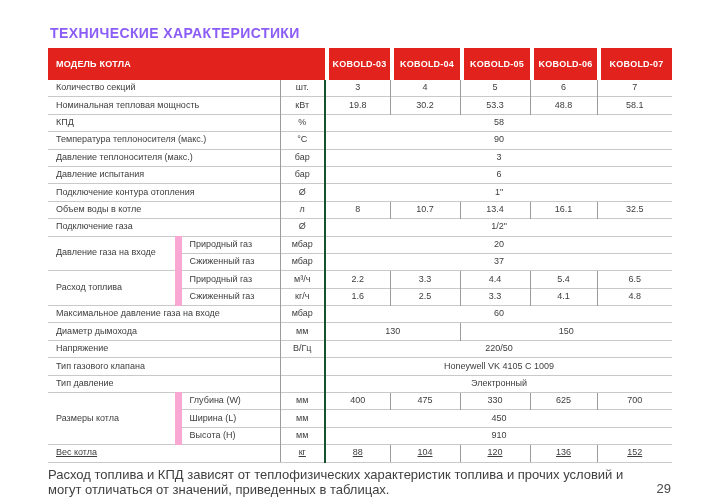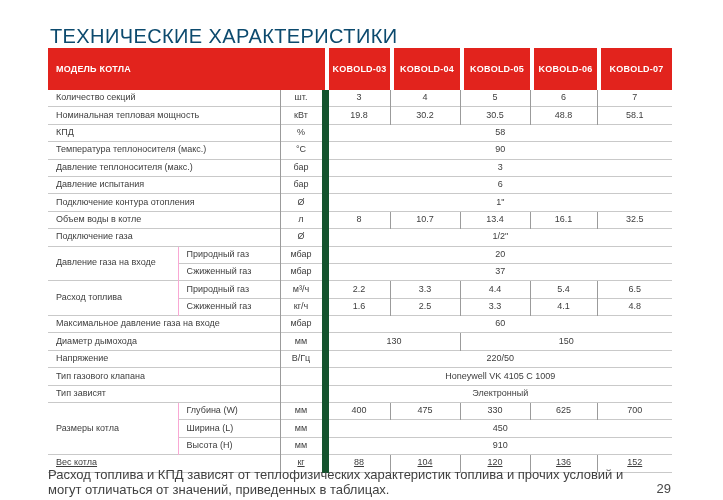--- a/index.html
+++ b/index.html
@@ -2,43 +2,43 @@
 <html><head>
 <meta charset="utf-8">
 <style>
   html,body { margin:0; padding:0; }
   body {
     width:723px; height:500px; background:#ffffff; position:relative;
     font-family:"Liberation Sans", sans-serif; color:#3c3c3c; overflow:hidden;
   }
   .page-title {
     position:absolute; left:50px; top:25px;
-    font-size:20px; font-weight:normal; letter-spacing:.4px; color:#0c4a6e;
+    font-size:14px; font-weight:bold; letter-spacing:.4px; color:#8b5cf6;
   }
   table.spec {
     position:absolute; left:48px; top:48px; width:624px;
     border-collapse:collapse; table-layout:fixed;
     font-size:9px; color:#3d3d3d;
   }
   thead th { padding:0; height:27px; font-weight:bold; }
   .hblock {
-    background:#e2231d; color:#ffffff; height:42px; margin-left:4px;
+    background:#e2231d; color:#ffffff; height:32px; margin-left:4px;
     display:flex; align-items:center; justify-content:center;
     font-size:9px; letter-spacing:.2px; font-weight:bold;
   }
   .hblock.first { margin-left:0; justify-content:flex-start; padding-left:8px; }
   tbody td {
     border-top:1px solid #c9c9c9; height:16.4px; padding:0 3px;
     text-align:center; vertical-align:middle; line-height:1.1;
   }
   tbody tr:first-child td { border-top:none; }
   tbody tr:last-child td { border-bottom:1px solid #c9c9c9;text-decoration:underline; }
   td.lab  { text-align:left; padding-left:8px; }
-  td.sub  { text-align:left; padding-left:8px; border-left:1px solid #f9a8d4; }
-  td.unit { border-left:1px solid #9b9b9b; border-right:7px solid #14532d; }
+  td.sub  { text-align:left; padding-left:8px; border-left:7px solid #f9a8d4; }
+  td.unit { border-left:1px solid #9b9b9b; border-right:2px solid #14532d; }
   td.val + td.val { border-left:1px solid #9b9b9b; }
   .footnote {
     position:absolute; left:48px; top:467px; width:610px;
     font-size:13px; color:#3f3f3f;
   }
   .page-number {
     position:absolute; right:52px; top:481px;
     font-size:13px; color:#474747;
   }
 </style>
@@ -88,21 +88,21 @@
         <td class="val" colspan="1">4</td>
         <td class="val" colspan="1">5</td>
         <td class="val" colspan="1">6</td>
         <td class="val" colspan="1">7</td>
       </tr>
       <tr>
         <td class="lab" colspan="2" rowspan="1">Номинальная тепловая мощность</td>
         <td class="unit">кВт</td>
         <td class="val" colspan="1">19.8</td>
         <td class="val" colspan="1">30.2</td>
-        <td class="val" colspan="1">30.5</td>
+        <td class="val" colspan="1">53.3</td>
         <td class="val" colspan="1">48.8</td>
         <td class="val" colspan="1">58.1</td>
       </tr>
       <tr>
         <td class="lab" colspan="2" rowspan="1">КПД</td>
         <td class="unit">%</td>
         <td class="val" colspan="5">58</td>
       </tr>
       <tr>
         <td class="lab" colspan="2" rowspan="1">Температура теплоносителя (макс.)</td>
@@ -183,21 +183,21 @@
         <td class="lab" colspan="2" rowspan="1">Напряжение</td>
         <td class="unit">В/Гц</td>
         <td class="val" colspan="5">220/50</td>
       </tr>
       <tr>
         <td class="lab" colspan="2" rowspan="1">Тип газового клапана</td>
         <td class="unit"></td>
         <td class="val" colspan="5">Honeywell VK 4105 C 1009</td>
       </tr>
       <tr>
-        <td class="lab" colspan="2" rowspan="1">Тип зависят</td>
+        <td class="lab" colspan="2" rowspan="1">Тип давление</td>
         <td class="unit"></td>
         <td class="val" colspan="5">Электронный</td>
       </tr>
       <tr>
         <td class="lab" colspan="1" rowspan="3">Размеры котла</td>
         <td class="sub">Глубина (W)</td>
         <td class="unit">мм</td>
         <td class="val" colspan="1">400</td>
         <td class="val" colspan="1">475</td>
         <td class="val" colspan="1">330</td>

